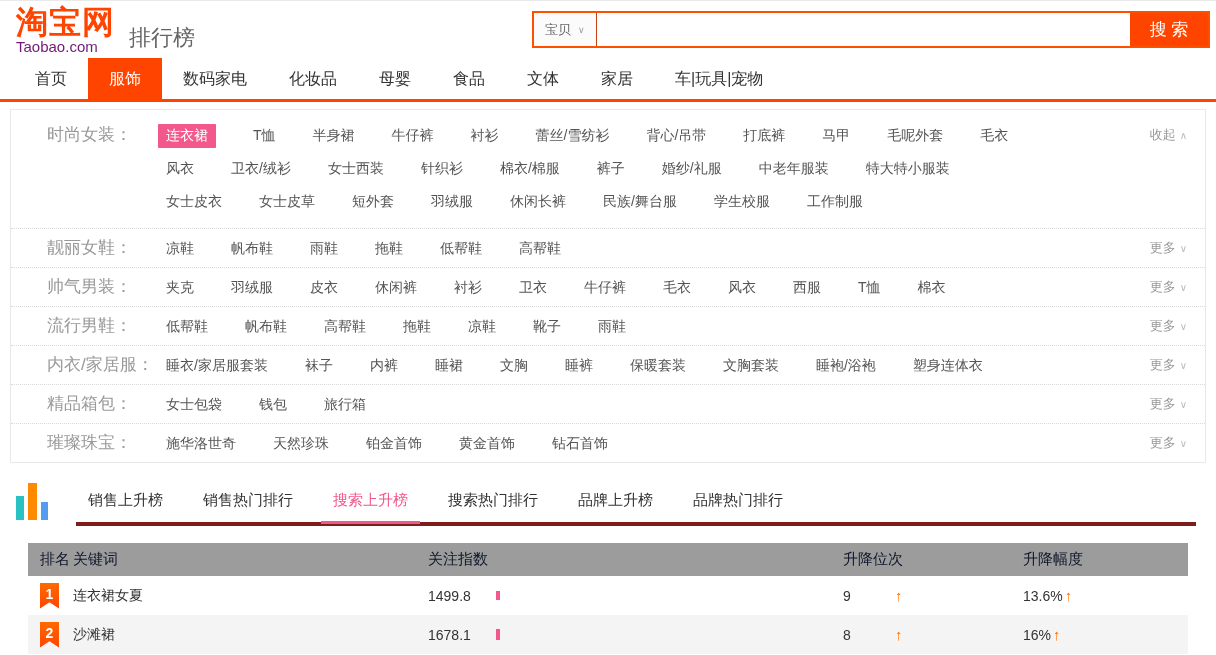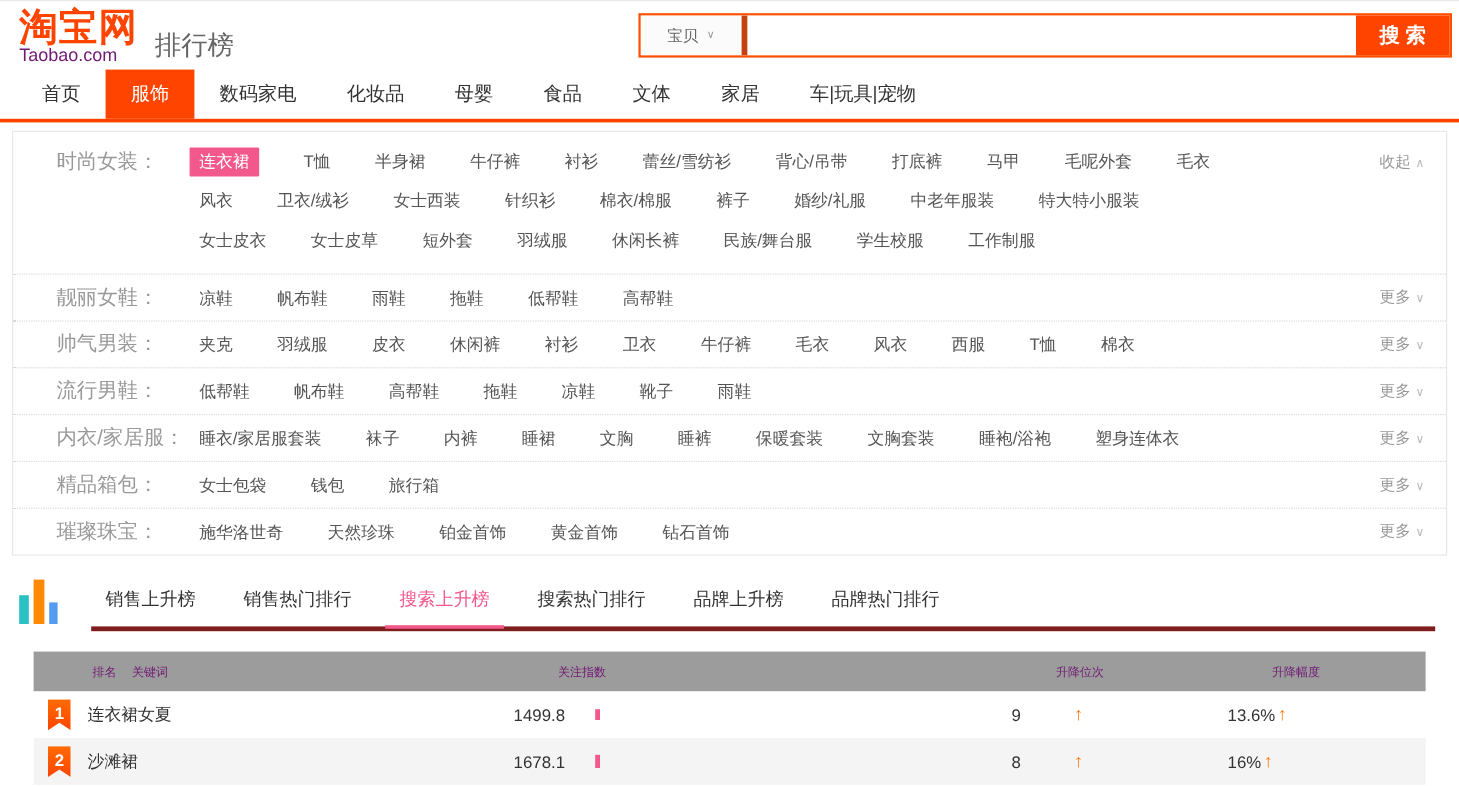--- a/index.html
+++ b/index.html
@@ -10,25 +10,25 @@
     border-top:1px solid #e9e9e9;
   }
   
   .header { display:flex; align-items:center; height:57px; padding-left:16px; }
   .logo { line-height:1; cursor:pointer; }
   .logo-main { font-size:32px; font-weight:900; color:#FF4400; letter-spacing:1px; }
   .logo-domain { font-size:15px; font-weight:normal; color:#701a75; margin-top:1px; }
   .page-title { font-size:22px; color:#666; margin-left:14px; margin-top:16px; }
   .search-wrap { margin-left:auto; margin-right:6px; display:flex; align-items:stretch;
     border:2px solid #FF5000; height:37px; width:678px; background:#fff; }
-  .search-select { display:flex; align-items:center; gap:7px; padding:0 22px;
-    background:#fbfbfb; border-right:5px solid #c2410c; font-size:13px; color:#666; cursor:pointer; }
+  .search-select { display:flex; align-items:center; gap:7px; padding:0 11px;
+    background:#fbfbfb; border-right:1px solid #c2410c; font-size:13px; color:#666; cursor:pointer; }
   .search-select .chev { font-size:9px; color:#999; }
   .search-input { flex:1; border:none; outline:none; font-size:14px; padding:0 8px; }
-  .search-btn { width:78px; background:#FF4400; color:#fff; font-size:17px; font-weight:bold;
+  .search-btn { width:78px; background:#FF4400; color:#fff; font-size:17px; font-weight:normal;
     border:none; cursor:pointer; }
   
   .nav { display:flex; border-bottom:3px solid #FF4400; padding-left:14px; }
   .nav-item { padding:0 21px; line-height:41px; font-size:16px; color:#333; cursor:pointer; white-space:nowrap; }
   .nav-item.active { background:#FF4400; color:#fff; }
   
   .cat-panel { margin:7px 10px 0 10px; border:1px solid #e8e8e8; background:#fff; }
   .cat-row { display:flex; position:relative; border-top:1px dotted #d9d9d9; min-height:38px; }
   .cat-row:first-child { border-top:none; }
   .cat-label { width:155px; padding-left:36px; font-size:17px; color:#999;
@@ -50,21 +50,21 @@
   .bar-teal   { width:8px; height:24px; background:#29C1C1; }
   .bar-orange { width:9px; height:37px; background:#FF8A00; }
   .bar-blue   { width:7px; height:18px; background:#559CF0; }
   .rtabs { flex:1; border-bottom:4px solid #7f1d1d; }
   .rtab { display:inline-block; font-size:15px; color:#333; padding:0 12px; margin-right:16px;
     line-height:42px; border-bottom:3px solid transparent; margin-bottom:-2px; cursor:pointer; }
   .rtab.active { color:#F2588C; border-bottom-color:#F2588C; }
   
   .rank-table { margin:17px 28px 0 28px; }
   .t-head, .t-row { display:flex; align-items:center; }
-  .t-head { background:#9C9C9C; color:#701a75; font-size:10px; height:33px;padding-left:37px; }
+  .t-head { background:#9C9C9C; color:#0f172a; font-size:15px; height:33px; }
   .t-row { height:39px; font-size:14px; color:#333; cursor:pointer; }
   .t-row:nth-of-type(2) { background:#F4F4F4; }
   .c1 { width:45px; padding-left:12px; flex:0 0 45px; }
   .c2 { flex:0 0 355px; }
   .c3 { flex:0 0 415px; display:flex; align-items:center; }
   .c4 { flex:0 0 180px; display:flex; align-items:center; }
   .c5 { flex:1; display:flex; align-items:center; }
   .badge { display:inline-flex; align-items:flex-start; justify-content:center;
     width:19px; height:26px; background:linear-gradient(#FF6A00,#FF4400);
     clip-path:polygon(0 0,100% 0,100% 100%,50% 76%,0 100%);

